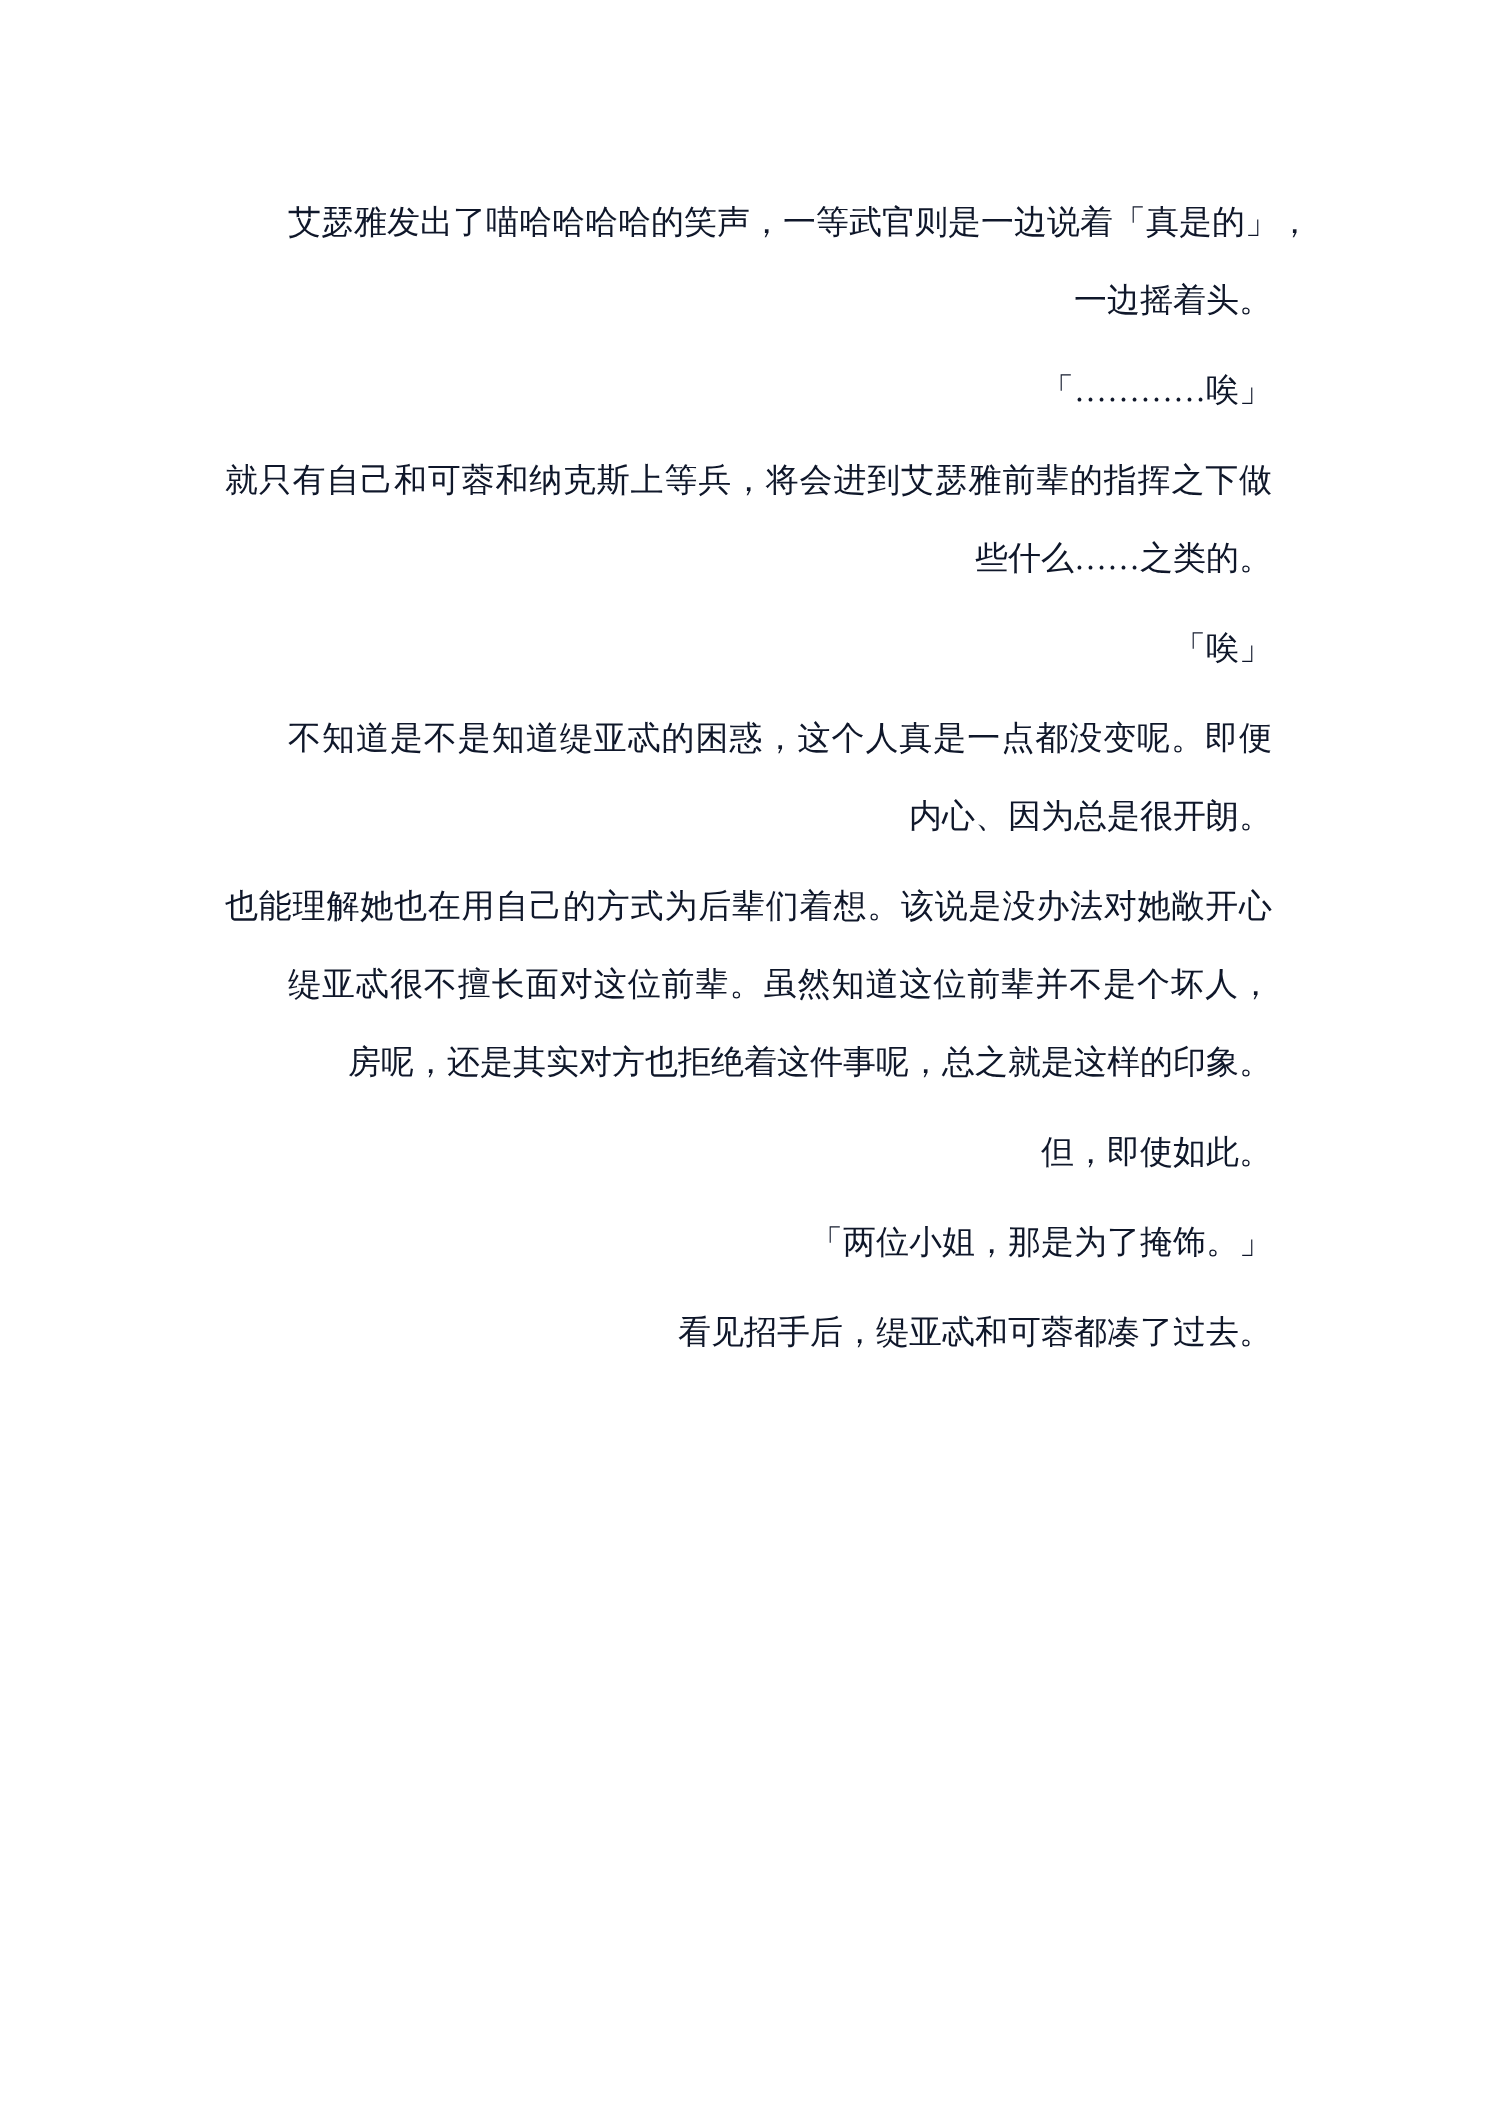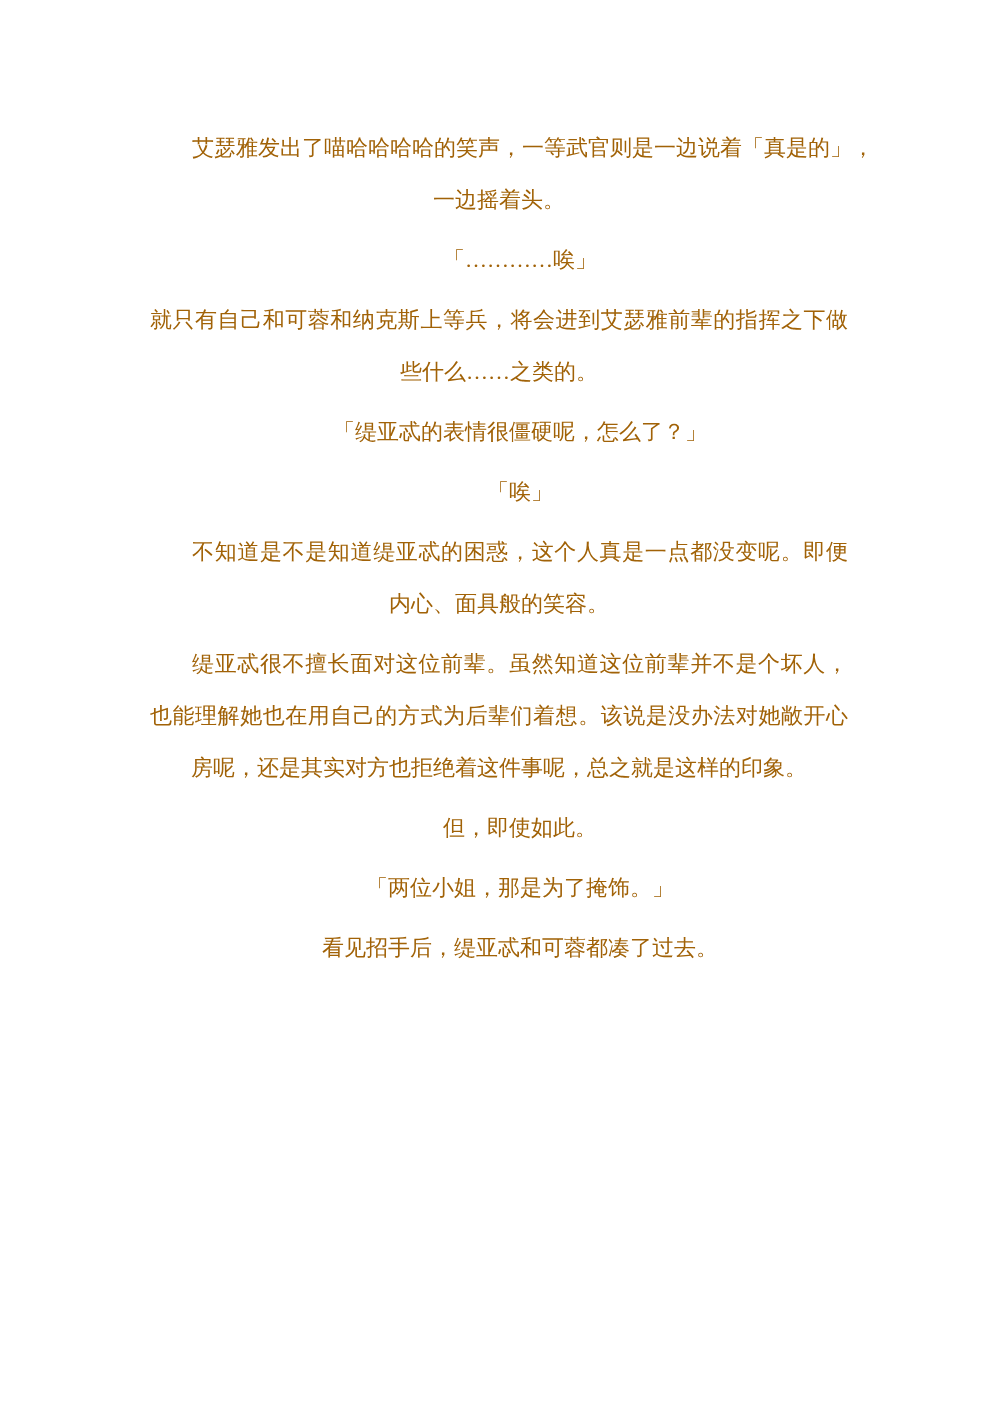--- a/index.html
+++ b/index.html
@@ -11,33 +11,33 @@
       width: 992px;
       height: 1403px;
       position: relative;
       overflow: hidden;
     }
     .page {
       position: absolute;
       left: 150px;
       top: 122px;
       width: 698px;
-      color: #a16207;
+      color: #0f172a;
       font-family: "Liberation Serif", "DejaVu Serif", serif;
       font-size: 22px;
     }
     .para {
       margin: 0 0 8px 0;
     }
     .line {
       display: block;
       height: 52px;
       line-height: 52px;
       white-space: nowrap;
-      text-align: center;
+      text-align: right;
     }
     .line.full {
       text-align: justify;
       text-align-last: justify;
     }
     .line.first {
       padding-left: 42px;
     }
   </style>
 </head>
@@ -53,37 +53,34 @@
   <div class="para">
     <span class="line first">「…………唉」</span>
   </div>
 
   <div class="para">
     <span class="line full">就只有自己和可蓉和纳克斯上等兵，将会进到艾瑟雅前辈的指挥之下做</span>
     <span class="line">些什么……之类的。</span>
   </div>
 
 
-  <div class="para">
-    <span class="line first">「缇亚忒的表情很僵硬呢，怎么了？」</span>
-  </div>
 
   <div class="para">
     <span class="line first">「唉」</span>
   </div>
 
   <div class="para">
     <span class="line first full">不知道是不是知道缇亚忒的困惑，这个人真是一点都没变呢。即便</span>
-    <span class="line">内心、面具般的笑容。</span>
+    <span class="line">内心、因为总是很开朗。</span>
   </div>
 
 
   <div class="para">
+    <span class="line full">也能理解她也在用自己的方式为后辈们着想。该说是没办法对她敞开心</span>
     <span class="line first full">缇亚忒很不擅长面对这位前辈。虽然知道这位前辈并不是个坏人，</span>
-    <span class="line full">也能理解她也在用自己的方式为后辈们着想。该说是没办法对她敞开心</span>
     <span class="line">房呢，还是其实对方也拒绝着这件事呢，总之就是这样的印象。</span>
   </div>
 
   <div class="para">
     <span class="line first">但，即使如此。</span>
   </div>
 
   <div class="para">
     <span class="line first">「两位小姐，那是为了掩饰。」</span>
   </div>

